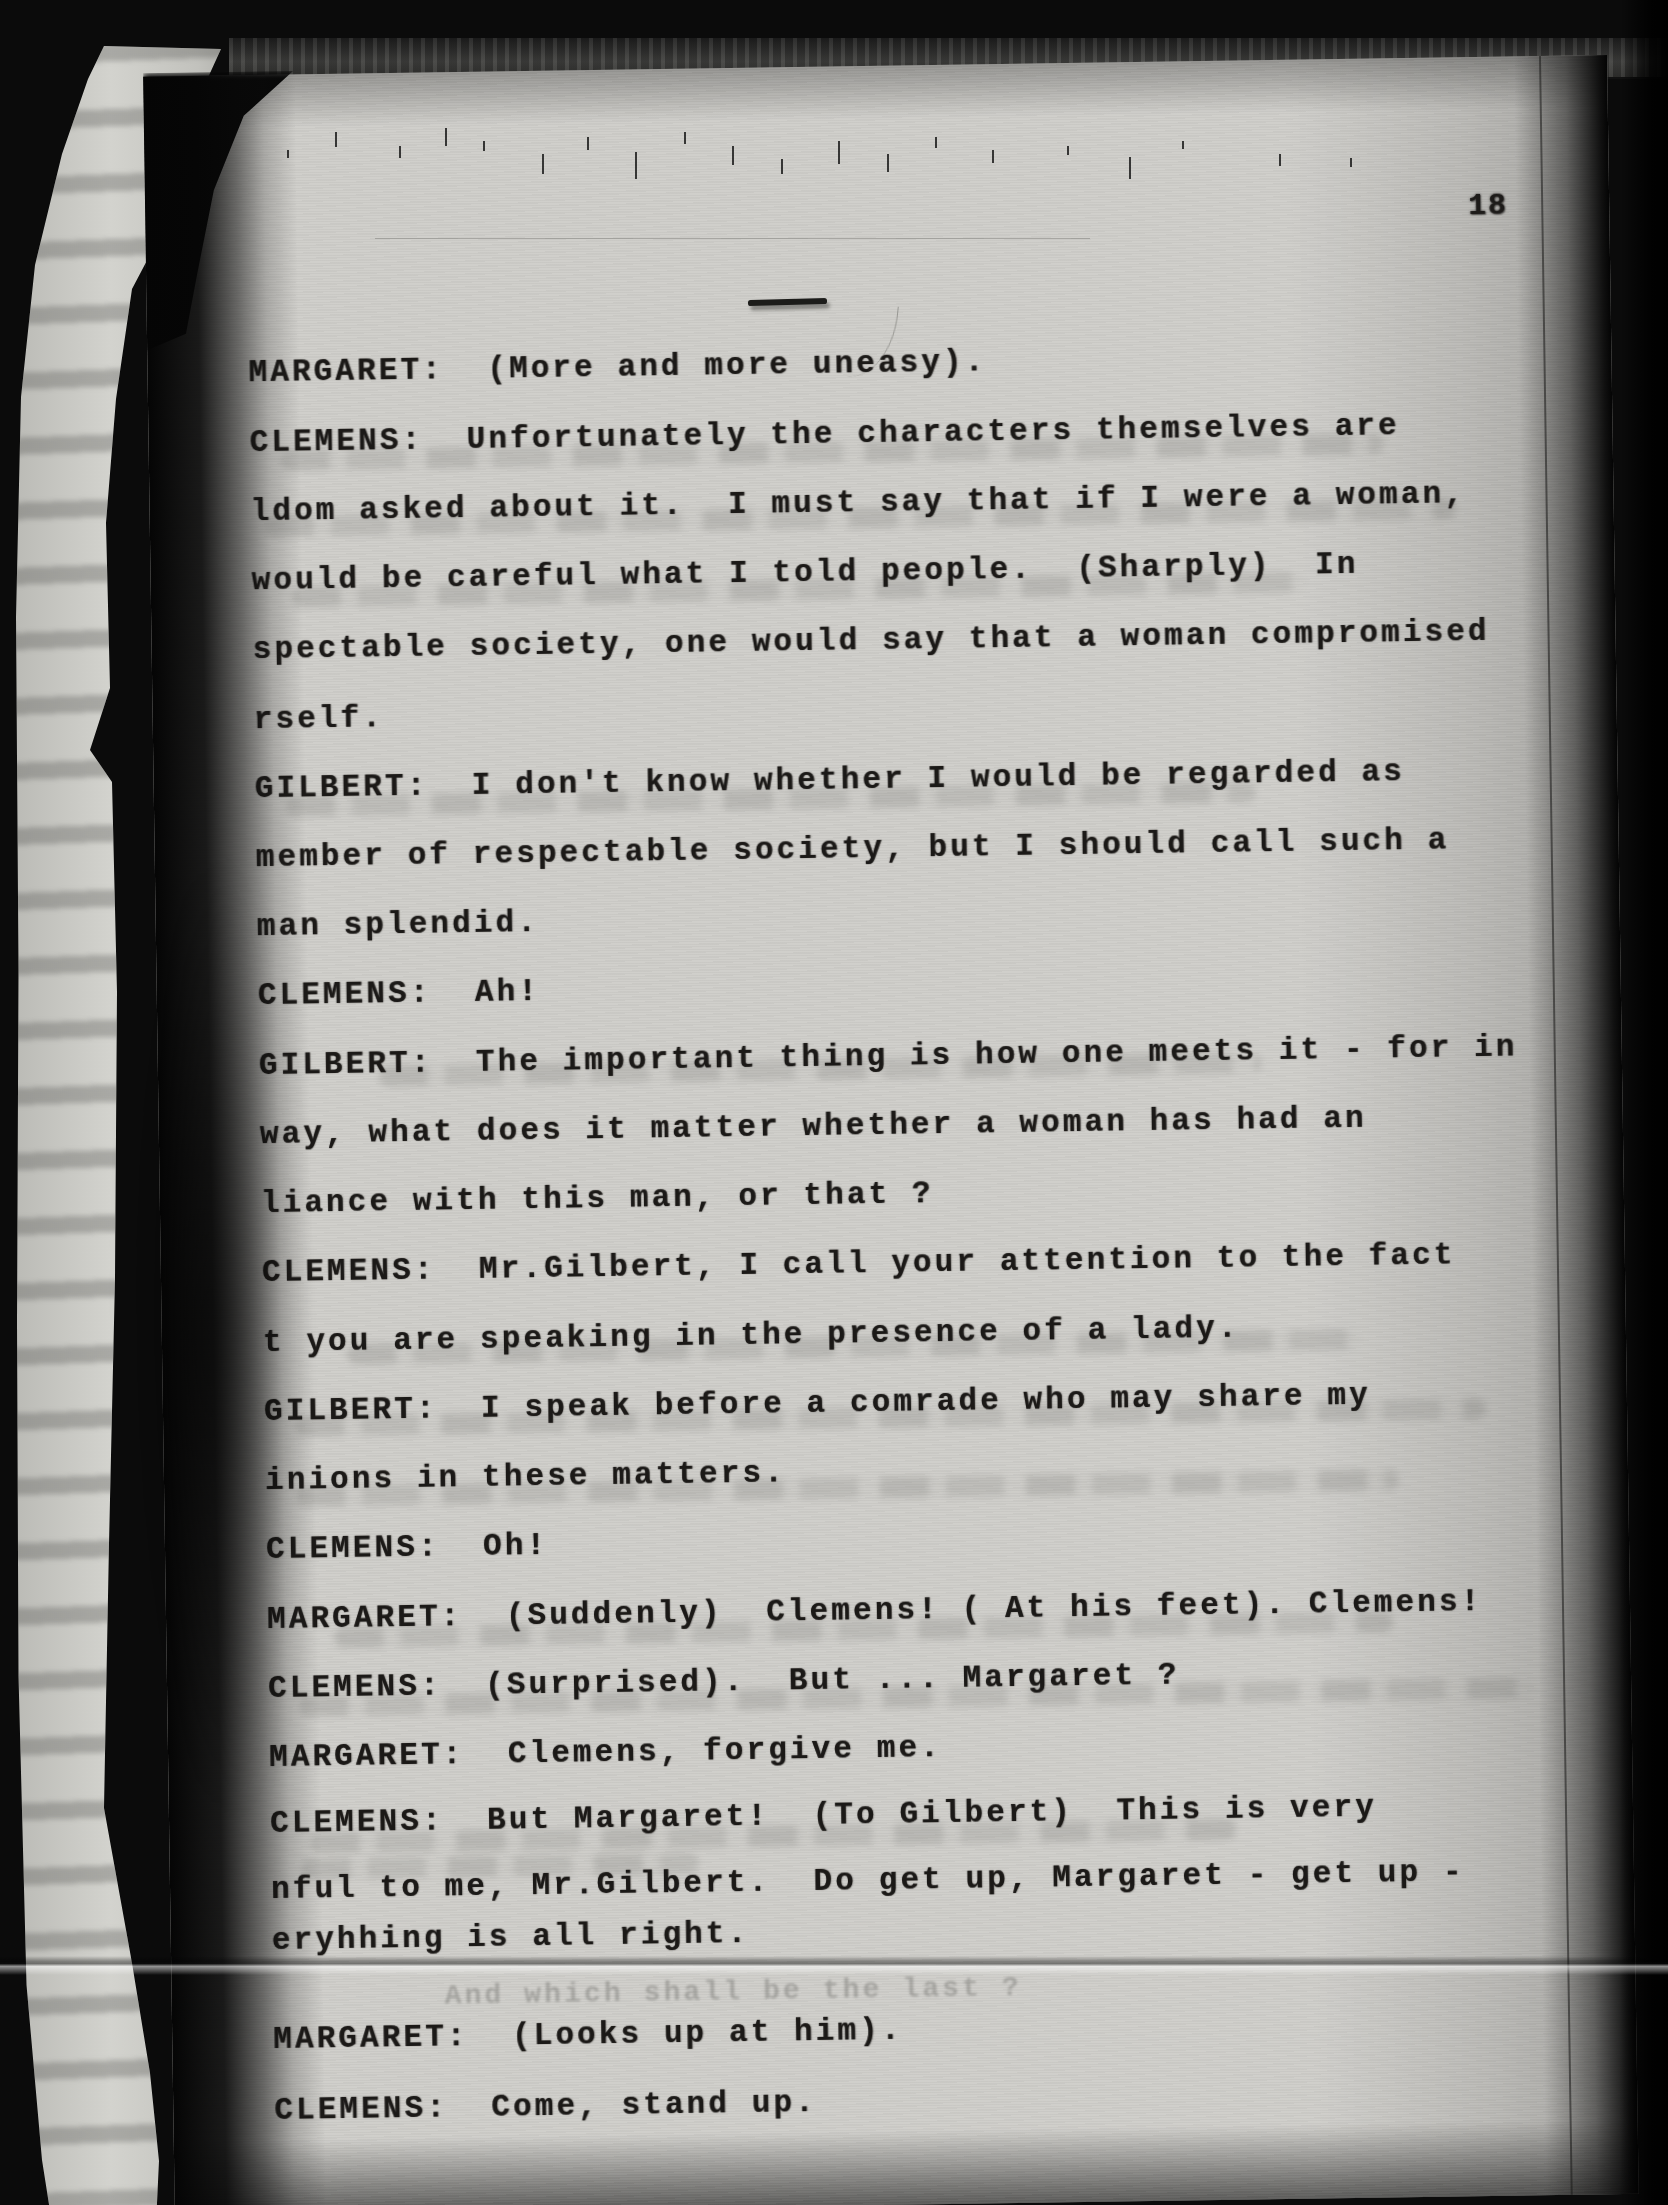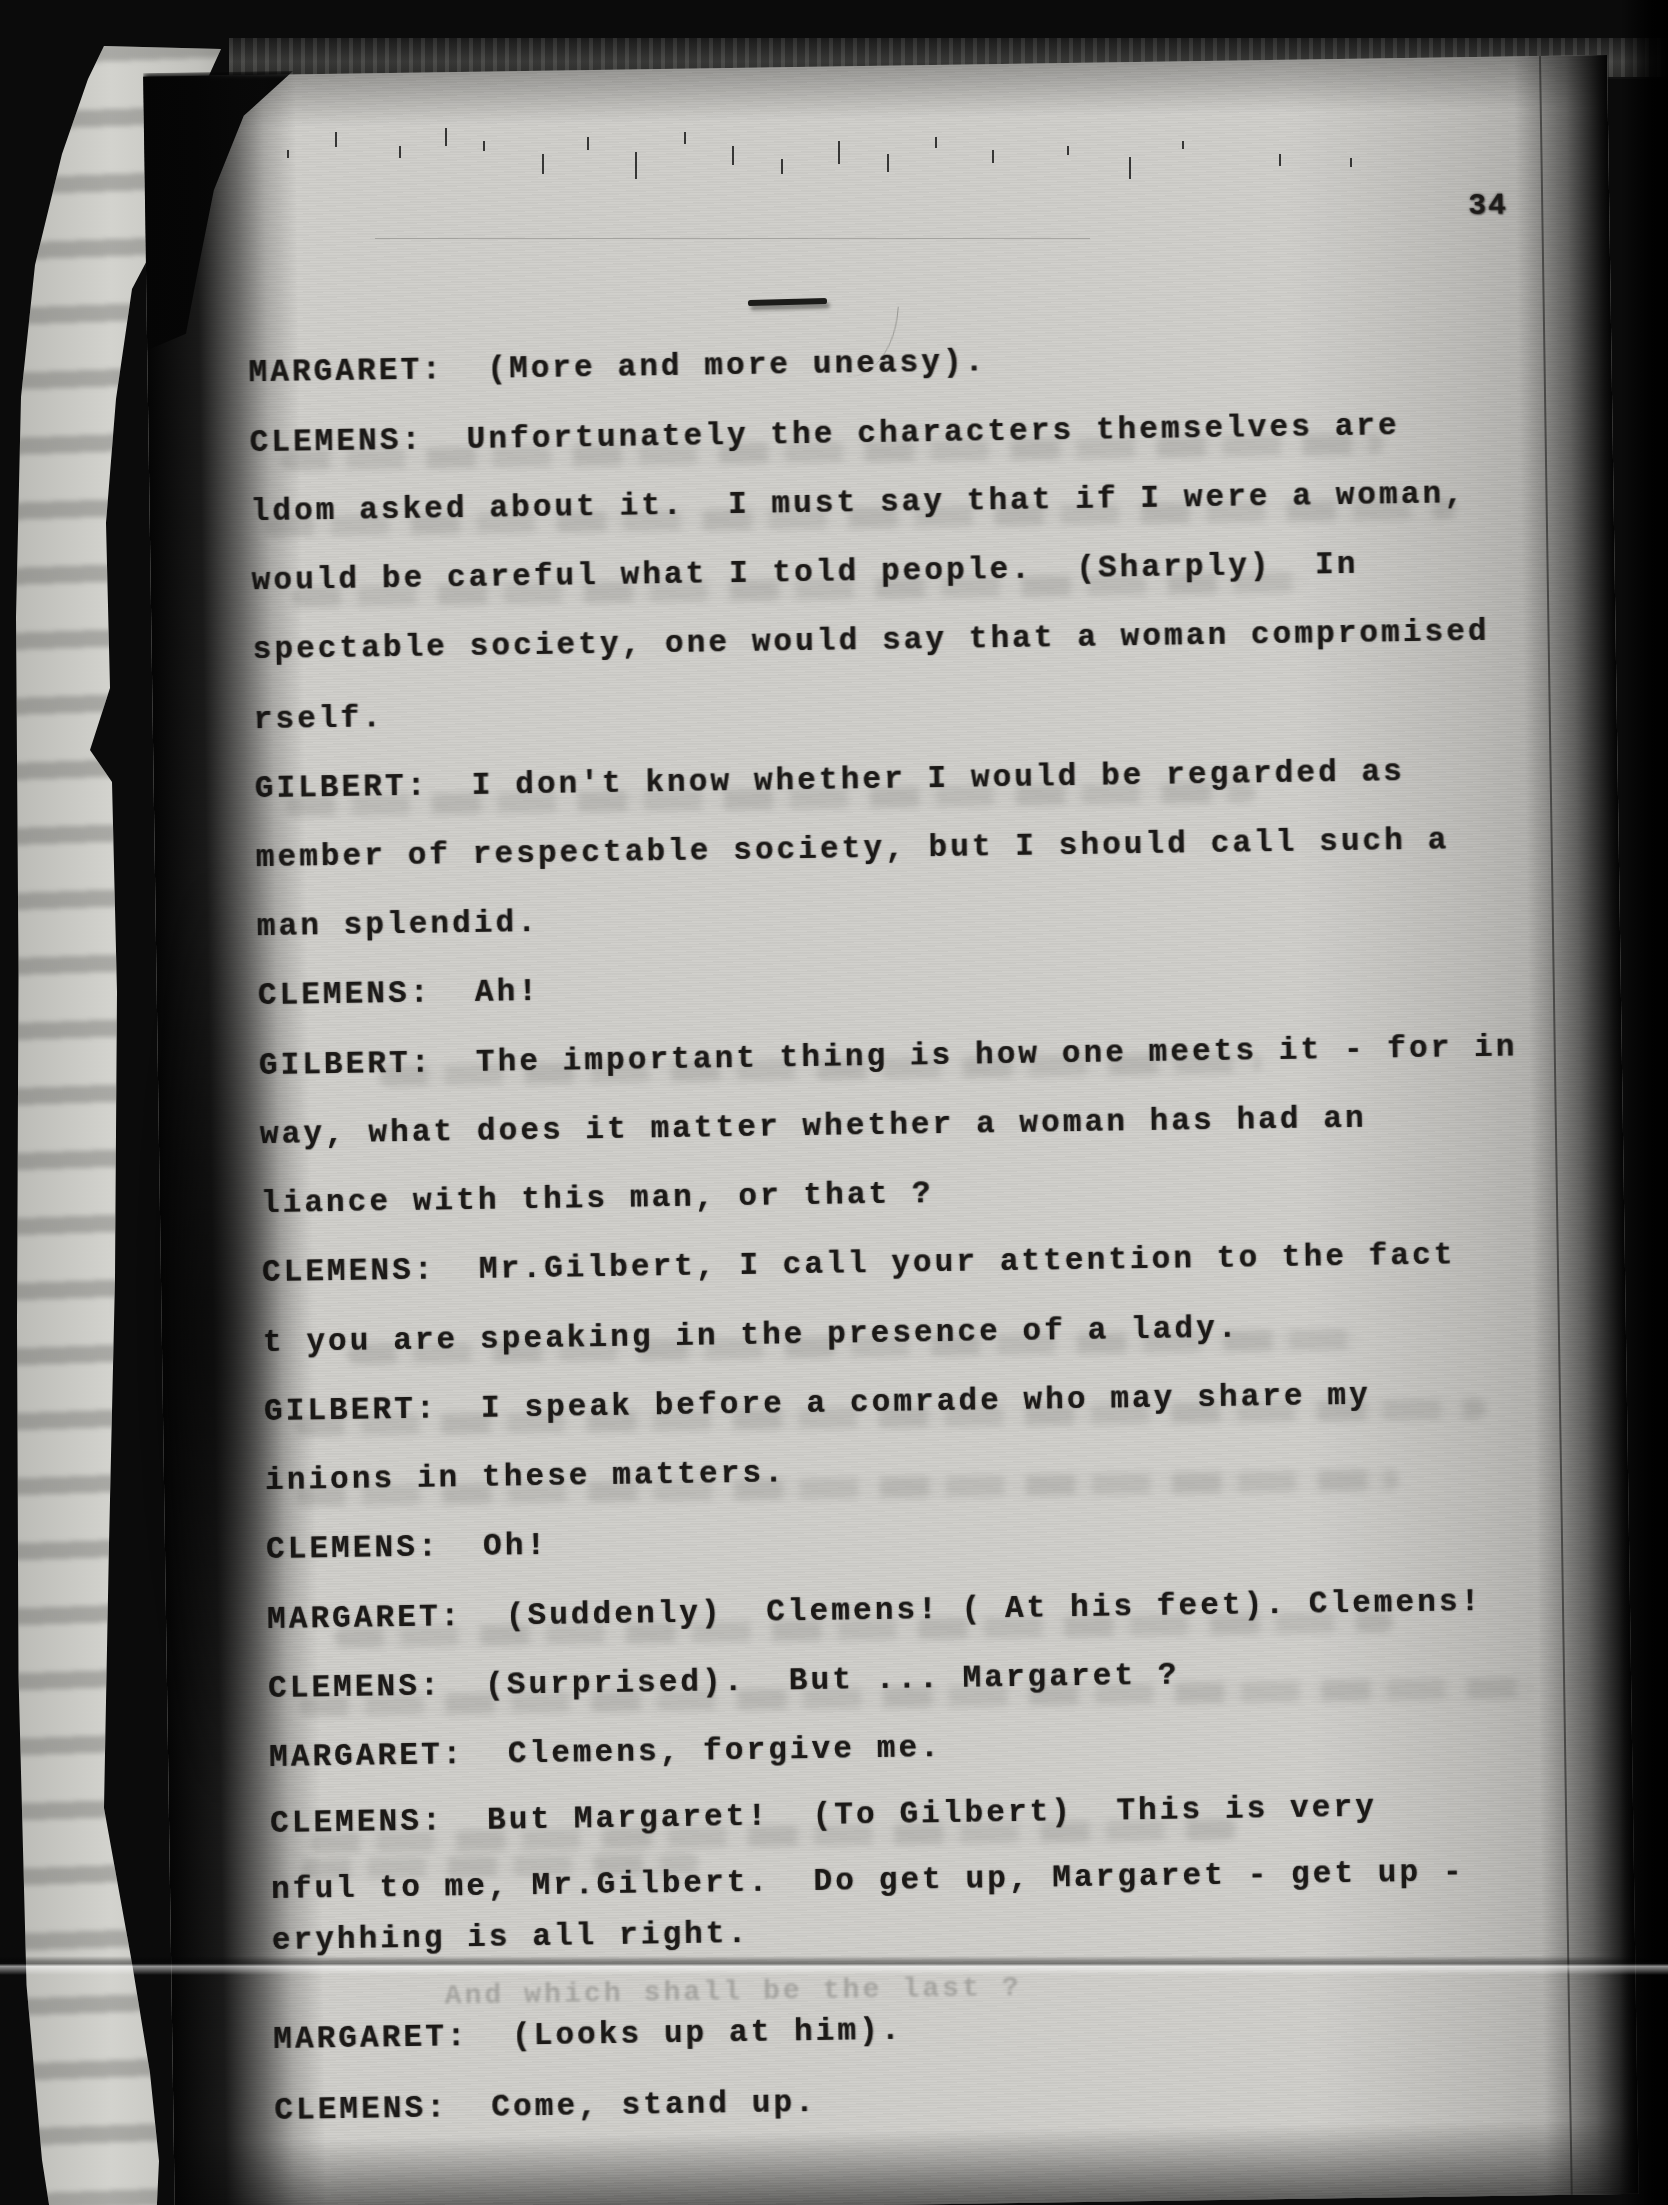--- a/index.html
+++ b/index.html
@@ -136,21 +136,21 @@
         <div class="smudge" style="left: 221px; top: 992px; width: 882px;"></div>
         <div class="smudge" style="left: 185px; top: 1270px; width: 1014px;"></div>
         <div class="smudge" style="left: 132px; top: 1341px; width: 1191px;"></div>
         <div class="smudge" style="left: 132px; top: 1411px; width: 1103px;"></div>
         <div class="smudge" style="left: 168px; top: 1553px; width: 1059px;"></div>
         <div class="smudge" style="left: 132px; top: 1621px; width: 1235px;"></div>
         <div class="smudge" style="left: 141px; top: 1758px; width: 926px;"></div>
         <div class="smudge" style="left: 132px; top: 1784px; width: 397px;"></div>
       </div>
 
-    <div id="page-number">34</div>
+    <div id="page-number">18</div>
 
     <div id="script-lines">
         <div class="line" style="top: 282px;">MARGARET:  (More and more uneasy).</div>
         <div class="line" style="top: 352px;">CLEMENS:  Unfortunately the characters themselves are</div>
         <div class="line" style="top: 421px;">ldom asked about it.  I must say that if I were a woman,</div>
         <div class="line" style="top: 490px;">would be careful what I told people.  (Sharply)  In</div>
         <div class="line" style="top: 559px;">spectable society, one would say that a woman compromised</div>
         <div class="line" style="top: 629px;">rself.</div>
         <div class="line" style="top: 698px;">GILBERT:  I don't know whether I would be regarded as</div>
         <div class="line" style="top: 767px;">member of respectable society, but I should call such a</div>

